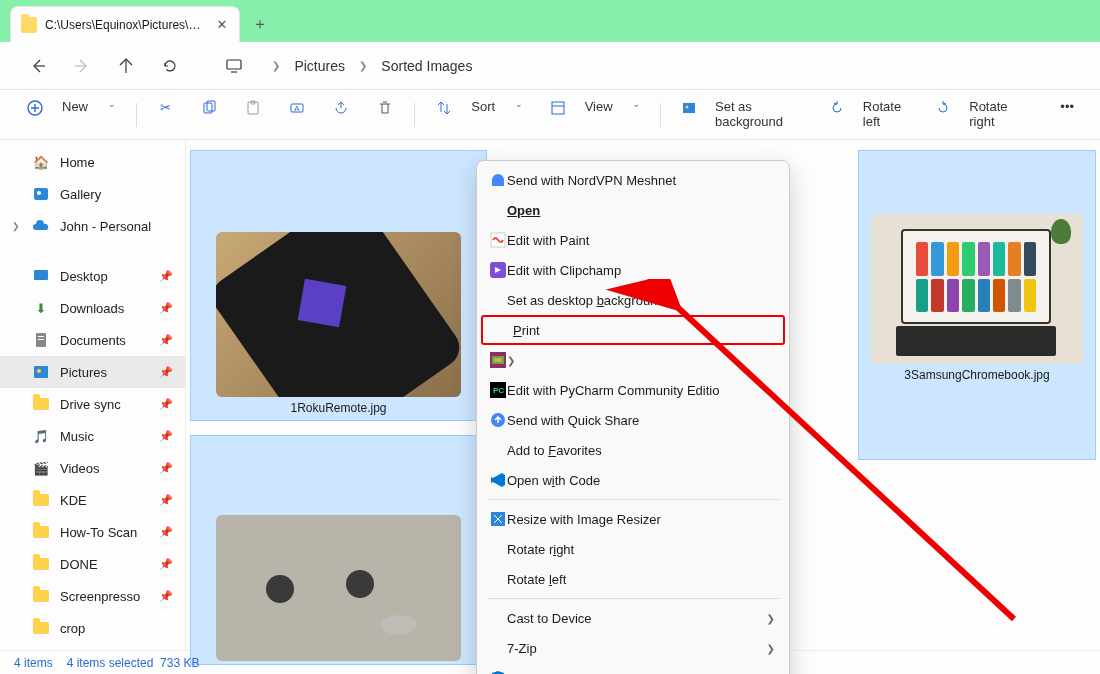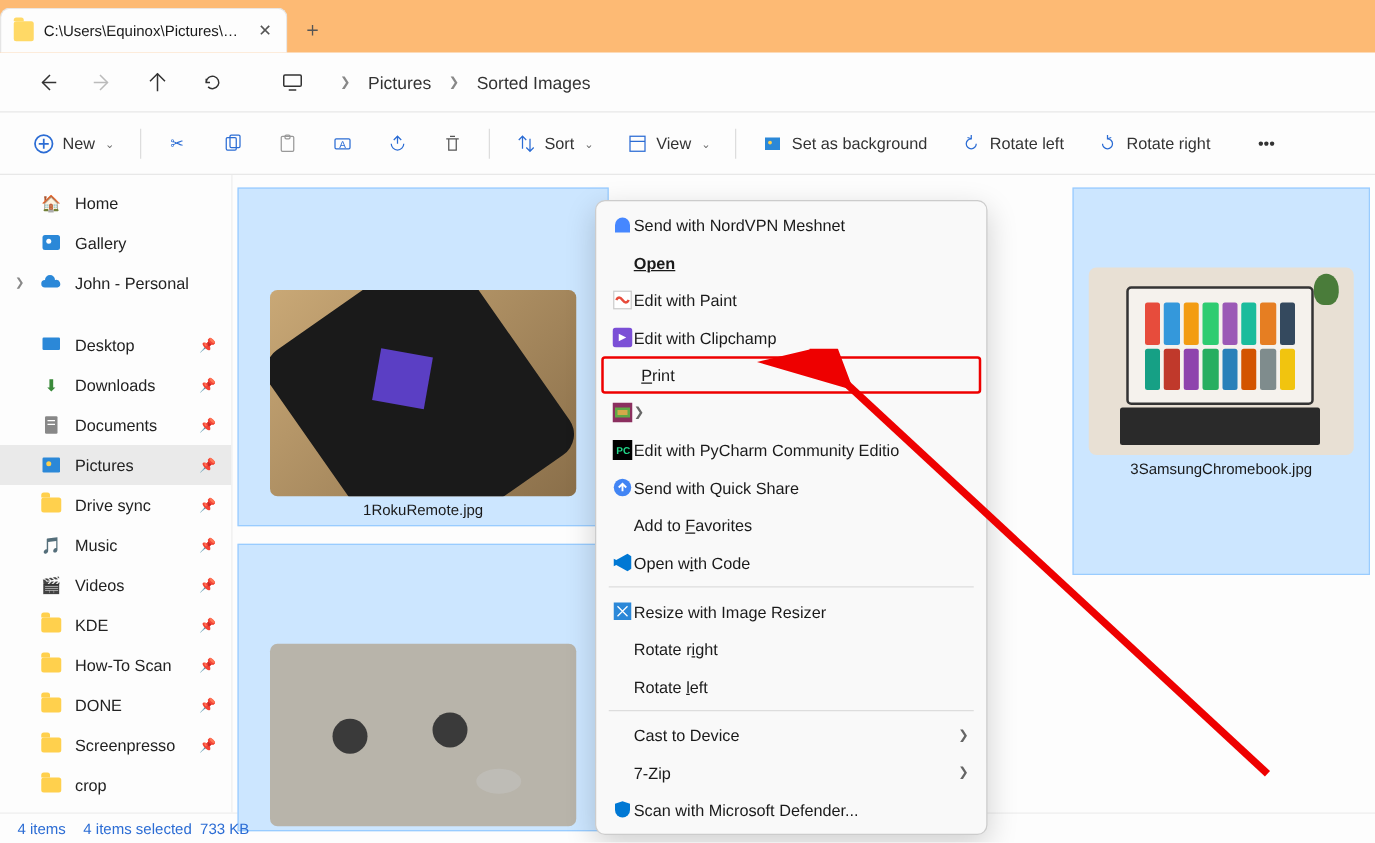--- a/index.html
+++ b/index.html
@@ -1,31 +1,31 @@
 <!DOCTYPE html>
 <html><head>
   <meta charset="utf-8">
   <style>
     * { margin: 0; padding: 0; box-sizing: border-box; font-family: "Segoe UI", sans-serif; }
     body { width: 1100px; height: 674px; background: #fdfdfd; overflow: hidden; position: relative; font-size: 13px; color: #1a1a1a; }
-    .tab-bar { height: 42px; background: #fdba74; display: flex; align-items: flex-end; padding-left: 0; }
+    .tab-bar { height: 42px; background: #86efac; display: flex; align-items: flex-end; padding-left: 10px; }
     .tab { background: #fdfdfd; height: 36px; width: 230px; border-radius: 8px 8px 0 0; display: flex; align-items: center; padding: 0 10px; gap: 8px; border: 1px solid #e5e5e5; border-bottom: none; }
     .tab-icon { width: 16px; height: 16px; background: #ffd966; border-radius: 2px; position: relative; }
     .tab-icon::before { content:''; position:absolute; top:-3px; left:0; width:8px; height:3px; background:#ffd966; border-radius:2px 2px 0 0;}
     .tab-title { flex: 1; overflow: hidden; text-overflow: ellipsis; white-space: nowrap; font-size: 12px; }
     .tab-close { width: 14px; height: 14px; display:flex; align-items:center; justify-content:center; color:#555; }
     .new-tab { width: 40px; height:36px; display:flex; align-items:center; justify-content:center; color:#555; font-size:16px;}
     .nav-bar { height: 48px; display: flex; align-items: center; padding: 0 20px; gap: 8px; border-bottom: 1px solid #e8e8e8;}
     .nav-btn { width: 36px; height: 36px; display:flex; align-items:center; justify-content:center; color:#333; border-radius:4px;}
     .nav-btn.disabled { color:#bbb; }
     .breadcrumb { display:flex; align-items:center; gap:14px; margin-left:12px; font-size:14px;}
     .crumb { color:#333; }
     .crumb-sep { color:#888; font-size:10px;}
     .toolbar { height: 50px; display:flex; align-items:center; padding:0 16px; gap:6px; border-bottom:1px solid #e8e8e8;}
-    .tool-btn { height:32px; padding:0 10px; display:flex; align-items:center; gap:6px; border-radius:4px; color:#333;}
+    .tool-btn { height:32px; padding:0 10px; display:flex; gap:18px; border-radius:4px; color:#333;}
     .tool-sep { width:1px; height:24px; background:#ddd; margin:0 4px;}
     .tool-icon { width:18px; height:18px; display:flex; align-items:center; justify-content:center;}
     .chev { font-size:9px; color:#666; margin-left:2px;}
     .body-area { display:flex; height: calc(674px - 42px - 48px - 50px - 24px);}
     .sidebar { width:190px; border-right:1px solid #eee; padding:6px 0; overflow-y:auto; position:relative;}
     .sidebar::-webkit-scrollbar{width:4px;}
     .side-item { height:32px; display:flex; align-items:center; padding:0 12px; gap:10px; font-size:13px; color:#222;}
     .side-item.selected { background:#eaeaea;}
     .side-icon { width:18px; height:18px; display:flex; align-items:center; justify-content:center;}
     .side-gap { height:18px;}
@@ -418,20 +418,24 @@
     </div>
   <div class="ctx-item">
       <span class="ctx-icon-slot">
         <svg width="16" height="16">
           <rect width="16" height="16" fill="#7b4fd6" rx="3"></rect>
           <path d="M5 5 L11 8 L5 11 Z" fill="#fff"></path>
         </svg>
       </span>
       <span class="ctx-text">Edit with Clipchamp</span>
     </div>
+  <div class="ctx-item">
+      <span class="ctx-icon-slot"></span>
+      <span class="ctx-text"><span>Set as desktop </span><span class="underline">b</span><span>ackground</span></span>
+    </div>
   <div class="ctx-item ctx-highlight">
       <span class="ctx-icon-slot"></span>
       <span class="ctx-text"><span class="underline">P</span><span>rint</span></span>
     </div>
   <div class="ctx-item">
       <span class="ctx-icon-slot">
         <svg width="16" height="16">
           <rect width="16" height="16" fill="#8b2f5f"></rect>
           <rect x="2" y="4" width="12" height="8" fill="#5fa845"></rect>
           <rect x="4" y="6" width="8" height="4" fill="#d4a94a"></rect>

